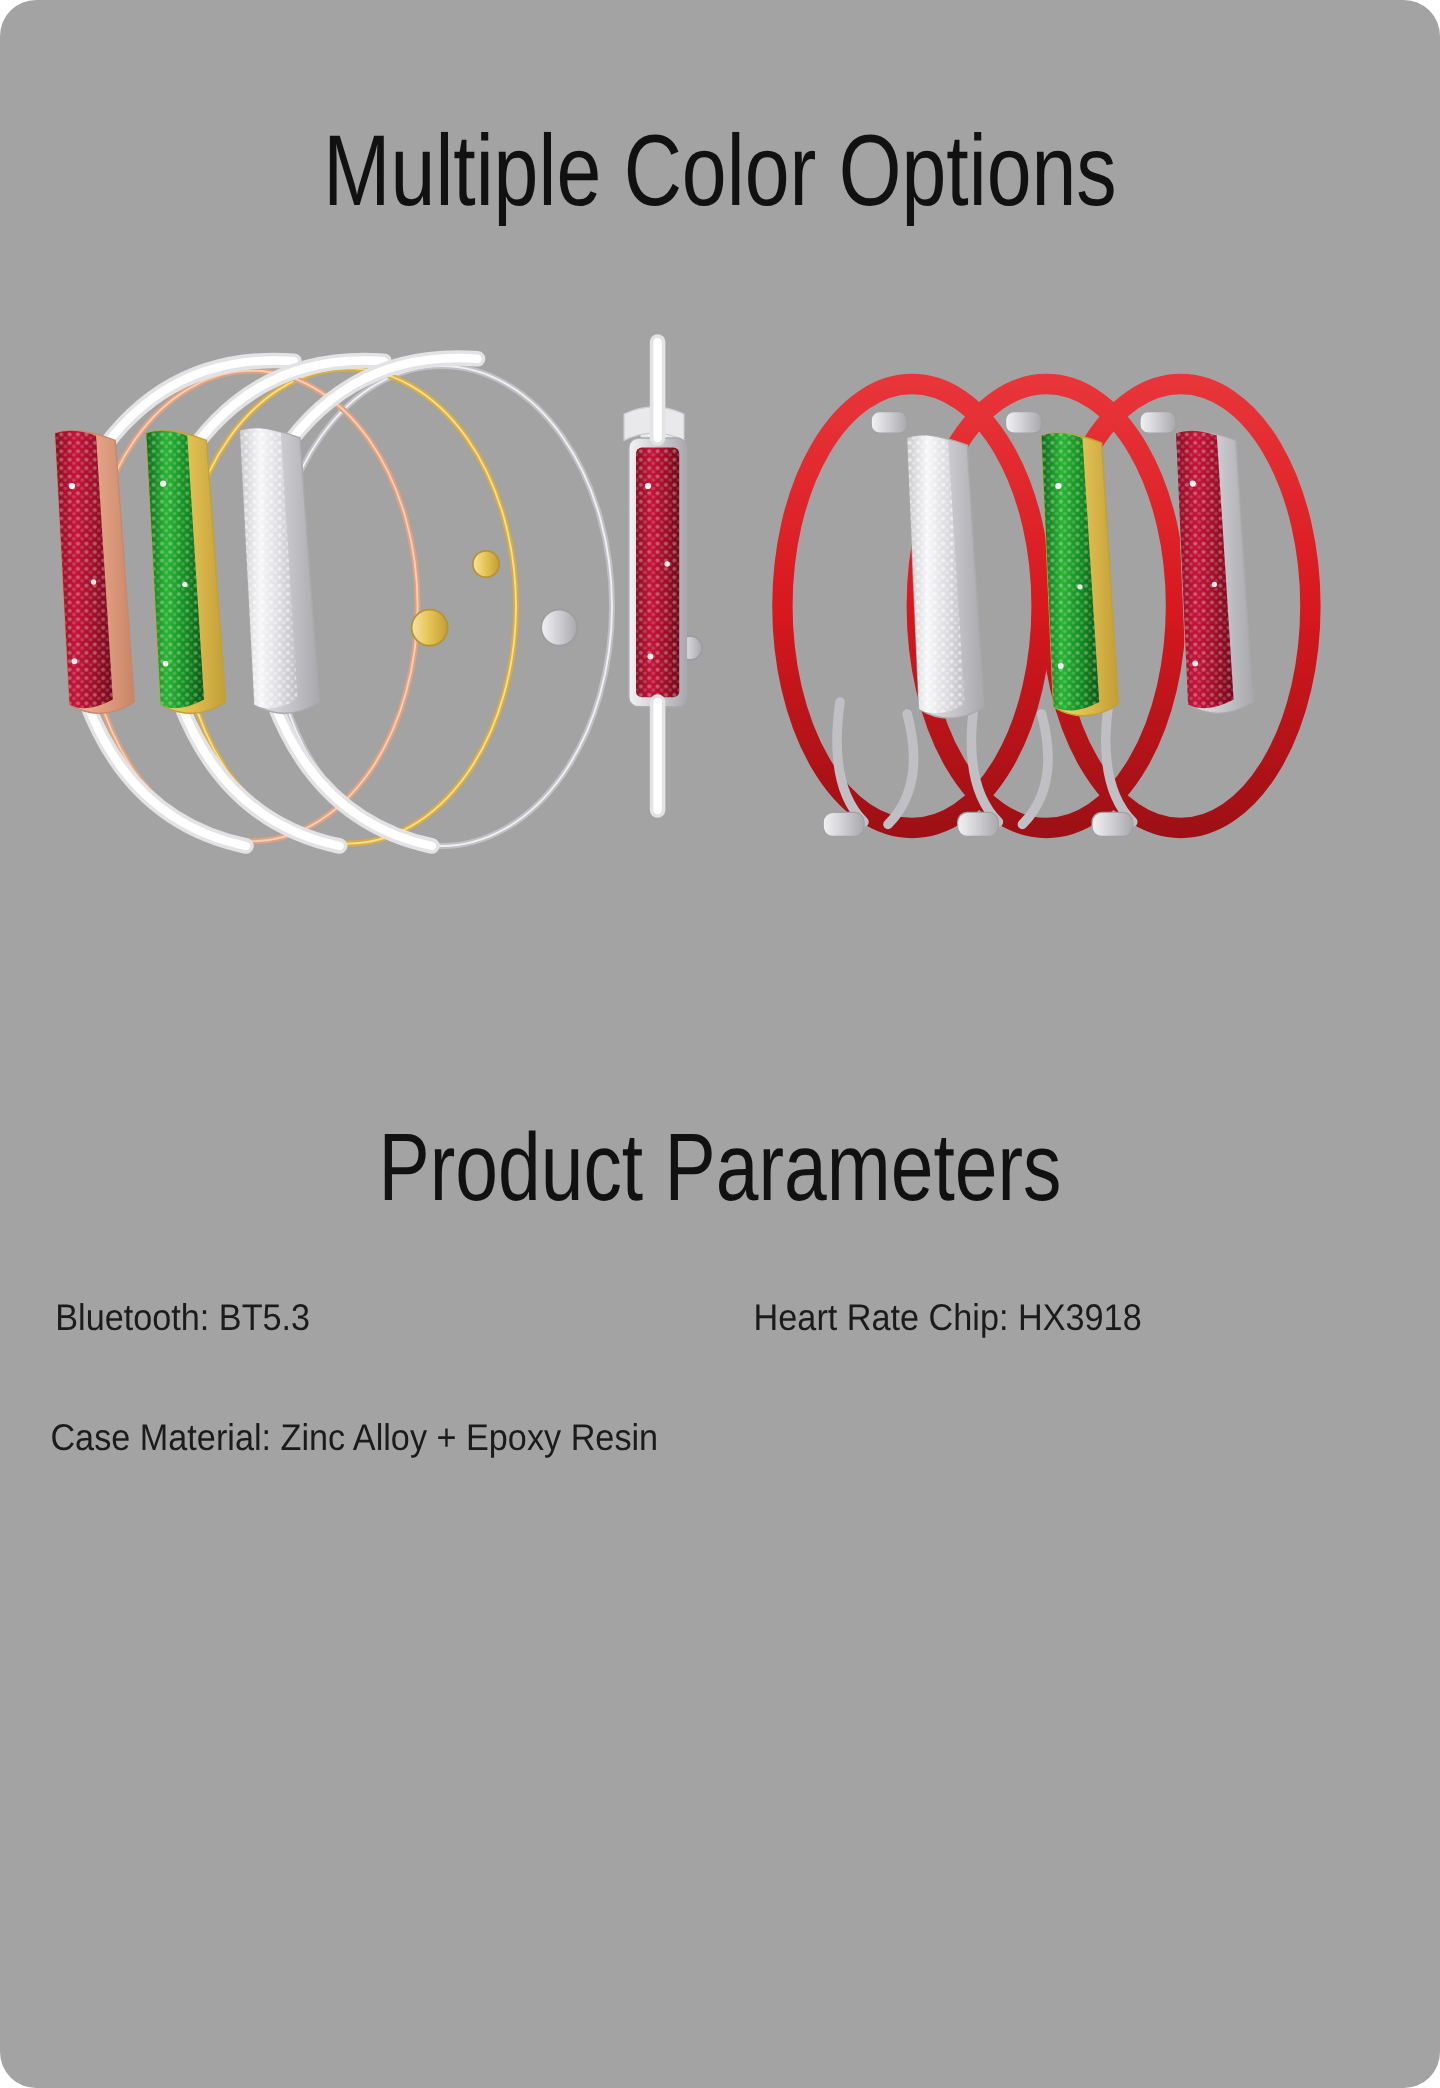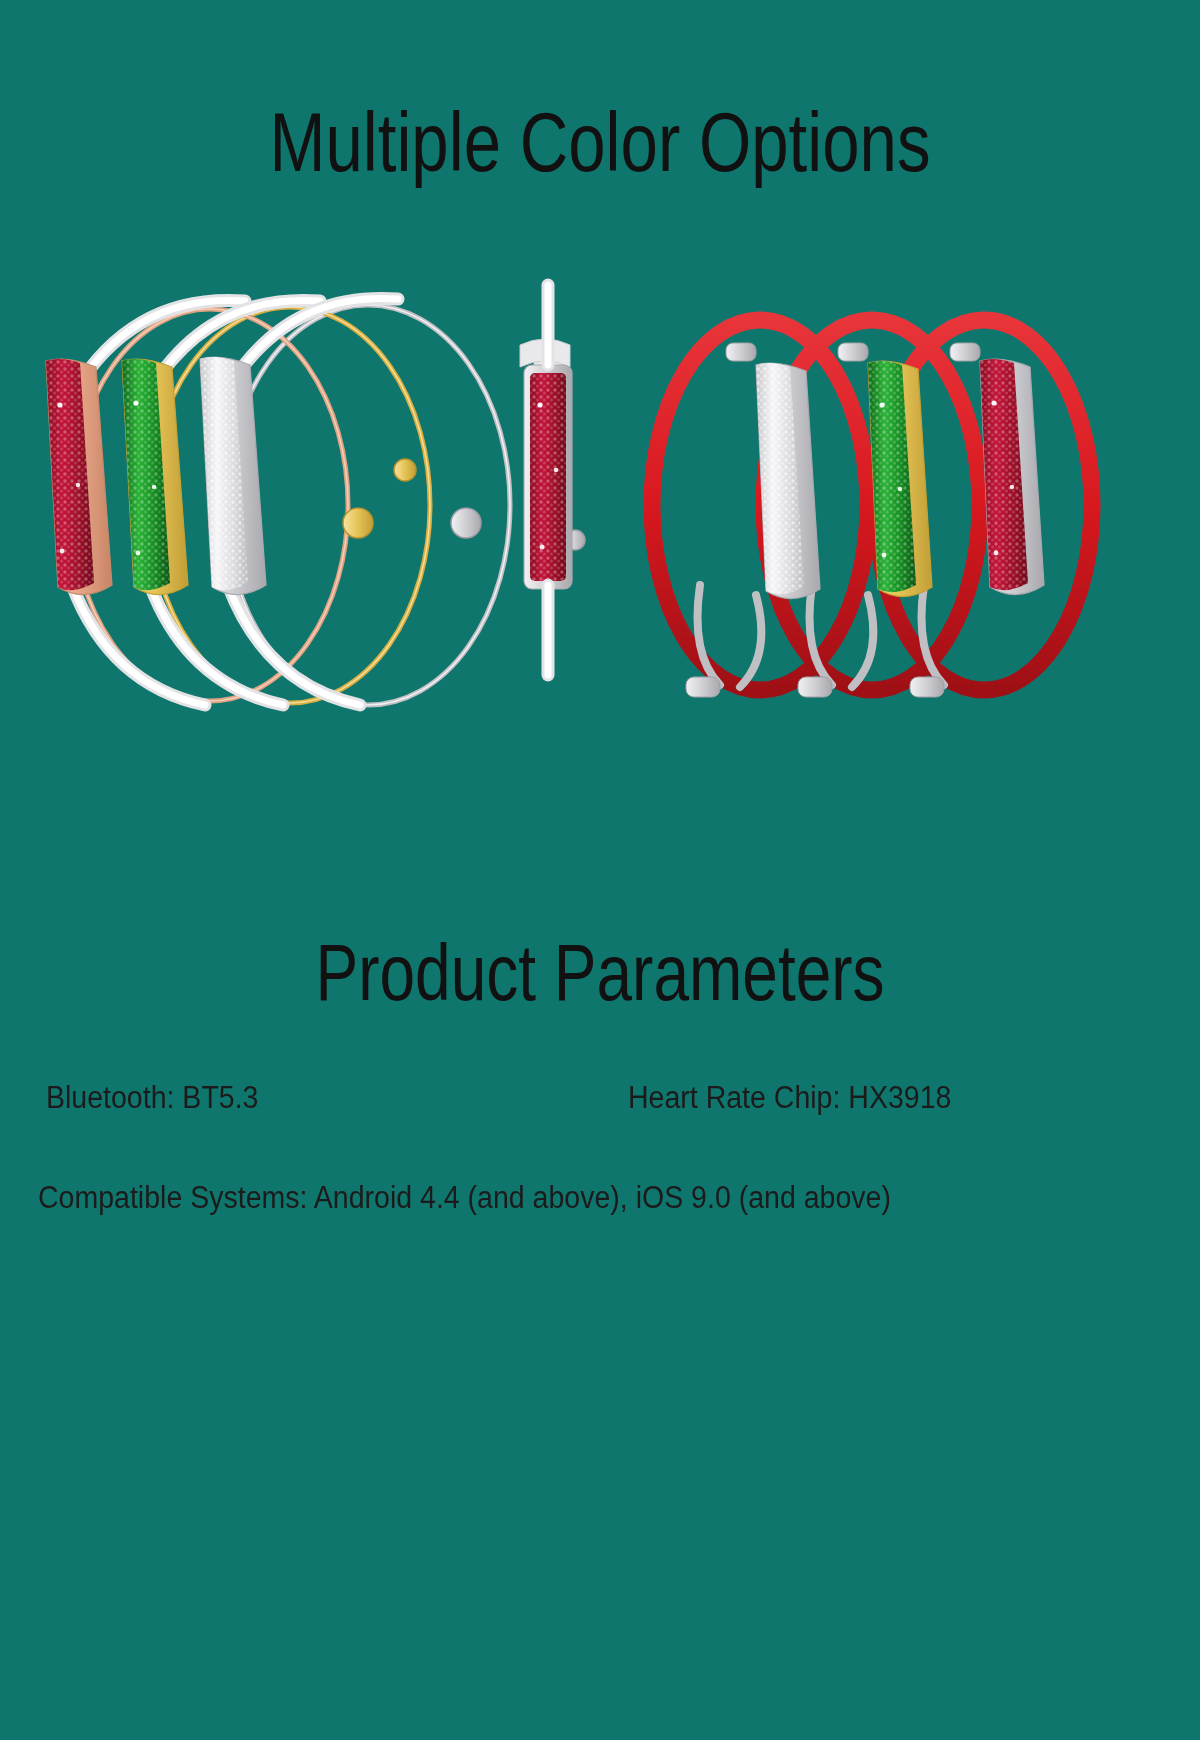--- a/index.html
+++ b/index.html
@@ -12,21 +12,22 @@
     background: #ffffff;
     font-family: "Liberation Sans", sans-serif;
     color: #1a1a1a;
     overflow: hidden;
     position: relative;
   }
   .page {
     width: 1200px;
     height: 1740px;
     position: relative;
-    background: #0f766e;
+    background: #a3a3a3;
+    border-radius: 30px;
   }
 
   
   .heading {
     text-align: center;
     font-family: "Liberation Sans", sans-serif;
     font-weight: 400;
     color: #111111;
     letter-spacing: 0px;
     white-space: nowrap;
@@ -278,19 +279,19 @@
 
   <div class="specs">
 
     <div class="spec-row row1">
       <div class="spec-cell spec-left">Bluetooth:   BT5.3</div>
       <div class="spec-cell spec-right">Heart Rate Chip: HX3918</div>
     </div>
 
 
 
-
-    <div class="spec-row row-wide">
-      <div class="spec-cell spec-left">Compatible Systems: Android 4.4 (and above), iOS 9.0 (and above)</div>
+    <div class="spec-row row-full">
+      <div class="spec-cell spec-left">Case Material: Zinc Alloy + Epoxy Resin</div>
     </div>
+
 
   </div>
 </div>
 
 </body></html>

